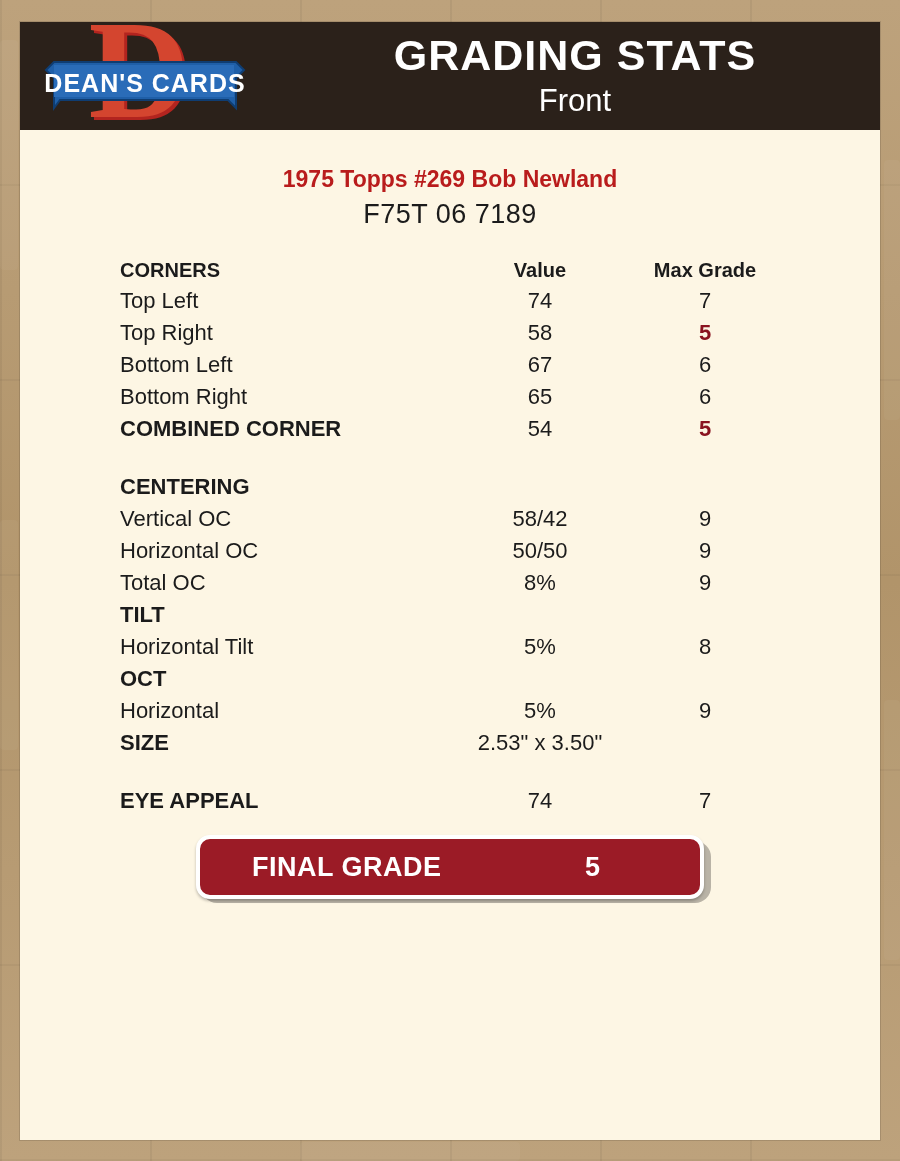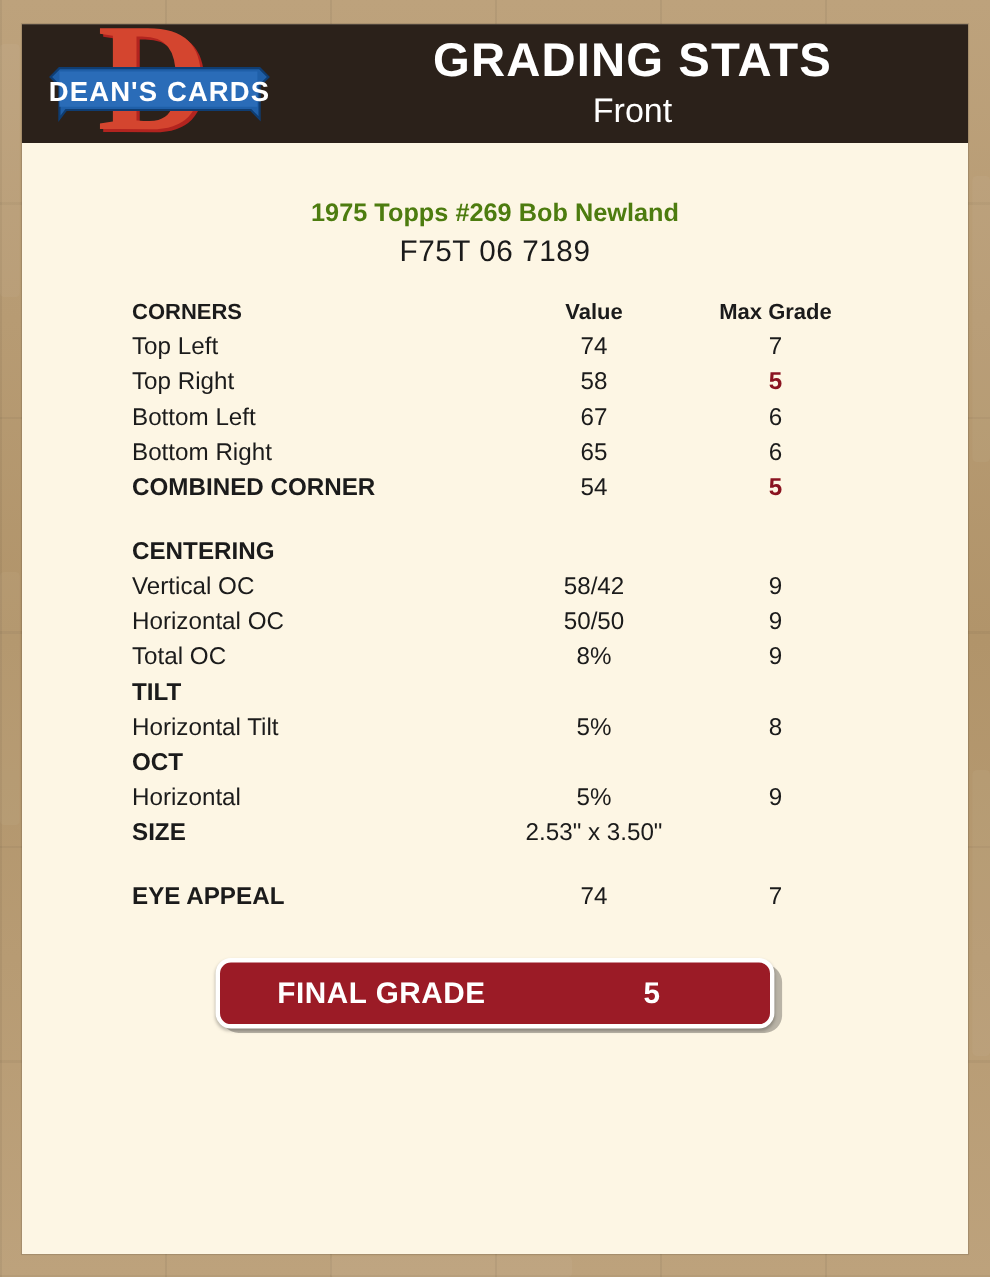--- a/index.html
+++ b/index.html
@@ -68,22 +68,22 @@
     font-weight: normal;
     margin-top: 4px;
   }
   .body {
     padding: 30px 0 0 0;
   }
   .card-title {
     text-align: center;
     font-size: 23px;
     font-weight: bold;
-    color: #4d7c0f;
-    margin-top: 20px;
+    color: #b91c1c;
+    margin-top: 6px;
   }
   .card-serial {
     text-align: center;
     font-size: 27px;
     color: #1b1b1b;
     margin-top: 6px;
     letter-spacing: 0.5px;
   }
   table.stats {
     margin: 26px auto 0 auto;
@@ -108,21 +108,21 @@
     width: 150px;
     text-align: center;
   }
   .hdr td { font-weight: bold; font-size: 20px; padding-bottom: 4px;}
   .section td.label { font-weight: bold; }
   .indent { padding-left: 50px; }
   .lowgrade { color: #8a1320; font-weight: bold; }
   .spacer td { height: 20px; padding: 0; }
   .size-val { text-align: center; padding-left: 0; }
   .final-wrap {
-    margin: 40px auto 0 auto;
+    margin: 18px auto 0 auto;
     width: 510px;
     position: relative;
   }
   .final-shadow {
     position: absolute;
     left: 6px;
     top: 6px;
     width: 510px;
     height: 62px;
     background: #b9b3a6;

